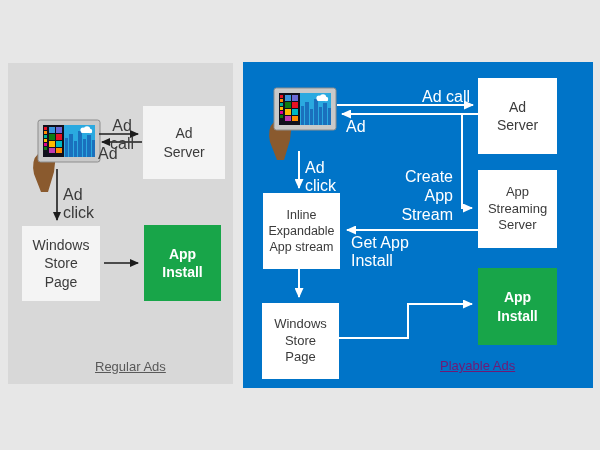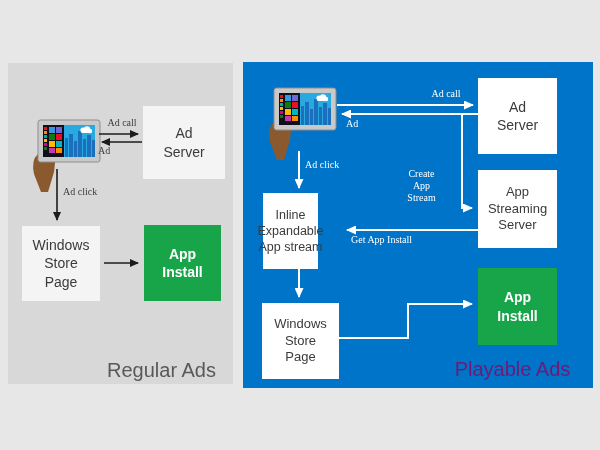--- a/index.html
+++ b/index.html
@@ -15,24 +15,24 @@
   .panel-right{left:243px;top:62px;width:350px;height:326px;background:var(--panel-playable-bg,#0074c8);}
   .overlay{position:absolute;left:0;top:0;width:600px;height:450px;pointer-events:none;}
   .box{
     position:absolute;display:flex;align-items:center;justify-content:center;
     text-align:center;white-space:pre-line;line-height:1.3;
     color:var(--box-text,#3b3b3b);
   }
   .box-reg{background:var(--box-regular-bg,#f4f4f4);}
   .box-play{background:var(--box-playable-bg,#ffffff);}
   .box-green{background:var(--app-install-green,#18a549);color:#fff;font-weight:bold;}
-  .lbl{position:absolute;font-size:10px;white-space:pre-line;font-family:Liberation Serif, serif;}
+  .lbl{position:absolute;font-size:16px;white-space:pre-line;}
   .lbl-dark{color:var(--box-text,#3b3b3b);}
   .lbl-light{color:#fff;}
-  .title{position:absolute;font-size:20px;text-align:center;}
+  .title{position:absolute;font-size:13px;text-align:left;text-decoration:underline;}
   .title-reg{color:var(--regular-title-text,#595959);}
   .title-play{color:#701a75;}
   .device{position:absolute;width:76px;height:78px;}
 </style>
 </head>
 <body>
 
 <div class="canvas">
 
   <div class="panel panel-left"></div>
@@ -155,31 +155,31 @@
   <div class="lbl lbl-dark" style="left:101px;top:117px;width:42px;text-align:center">Ad call</div>
   <div class="lbl lbl-dark" style="left:98px;top:145px;width:24px">Ad</div>
   <div class="lbl lbl-dark" style="left:63px;top:186px;width:46px">Ad click</div>
   <div class="title title-reg" style="left:95px;top:359px;width:133px">Regular Ads</div>
 
   <div class="box box-play" style="left:478px;top:78px;width:79px;height:76px;font-size:14px">Ad
 Server</div>
   <div class="box box-play" style="left:478px;top:170px;width:79px;height:78px;font-size:13px">App
 Streaming
 Server</div>
-  <div class="box box-play" style="left:263px;top:193px;width:55px;height:76px;font-size:12.5px">Inline
+  <div class="box box-play" style="left:263px;top:193px;width:77px;height:76px;font-size:12.5px">Inline
 Expandable
 App stream</div>
   <div class="box box-play" style="left:262px;top:303px;width:77px;height:76px;font-size:13px">Windows
 Store
 Page</div>
   <div class="box box-green" style="left:478px;top:268px;width:79px;height:77px;font-size:14px">App
 Install</div>
 
   <div class="lbl lbl-light" style="left:420px;top:88px;width:52px;text-align:center">Ad call</div>
   <div class="lbl lbl-light" style="left:346px;top:118px;width:24px">Ad</div>
   <div class="lbl lbl-light" style="left:305px;top:159px;width:46px">Ad click</div>
-  <div class="lbl lbl-light" style="left:390px;top:168px;width:63px;text-align:center;line-height:1.18">Create
+  <div class="lbl lbl-light" style="left:390px;top:168px;width:63px;text-align:right;line-height:1.18">Create
 App
 Stream</div>
   <div class="lbl lbl-light" style="left:351px;top:234px;width:90px">Get App Install</div>
   <div class="title title-play" style="left:440px;top:358px;width:145px">Playable Ads</div>
 
 </div>
 
 </body></html>

